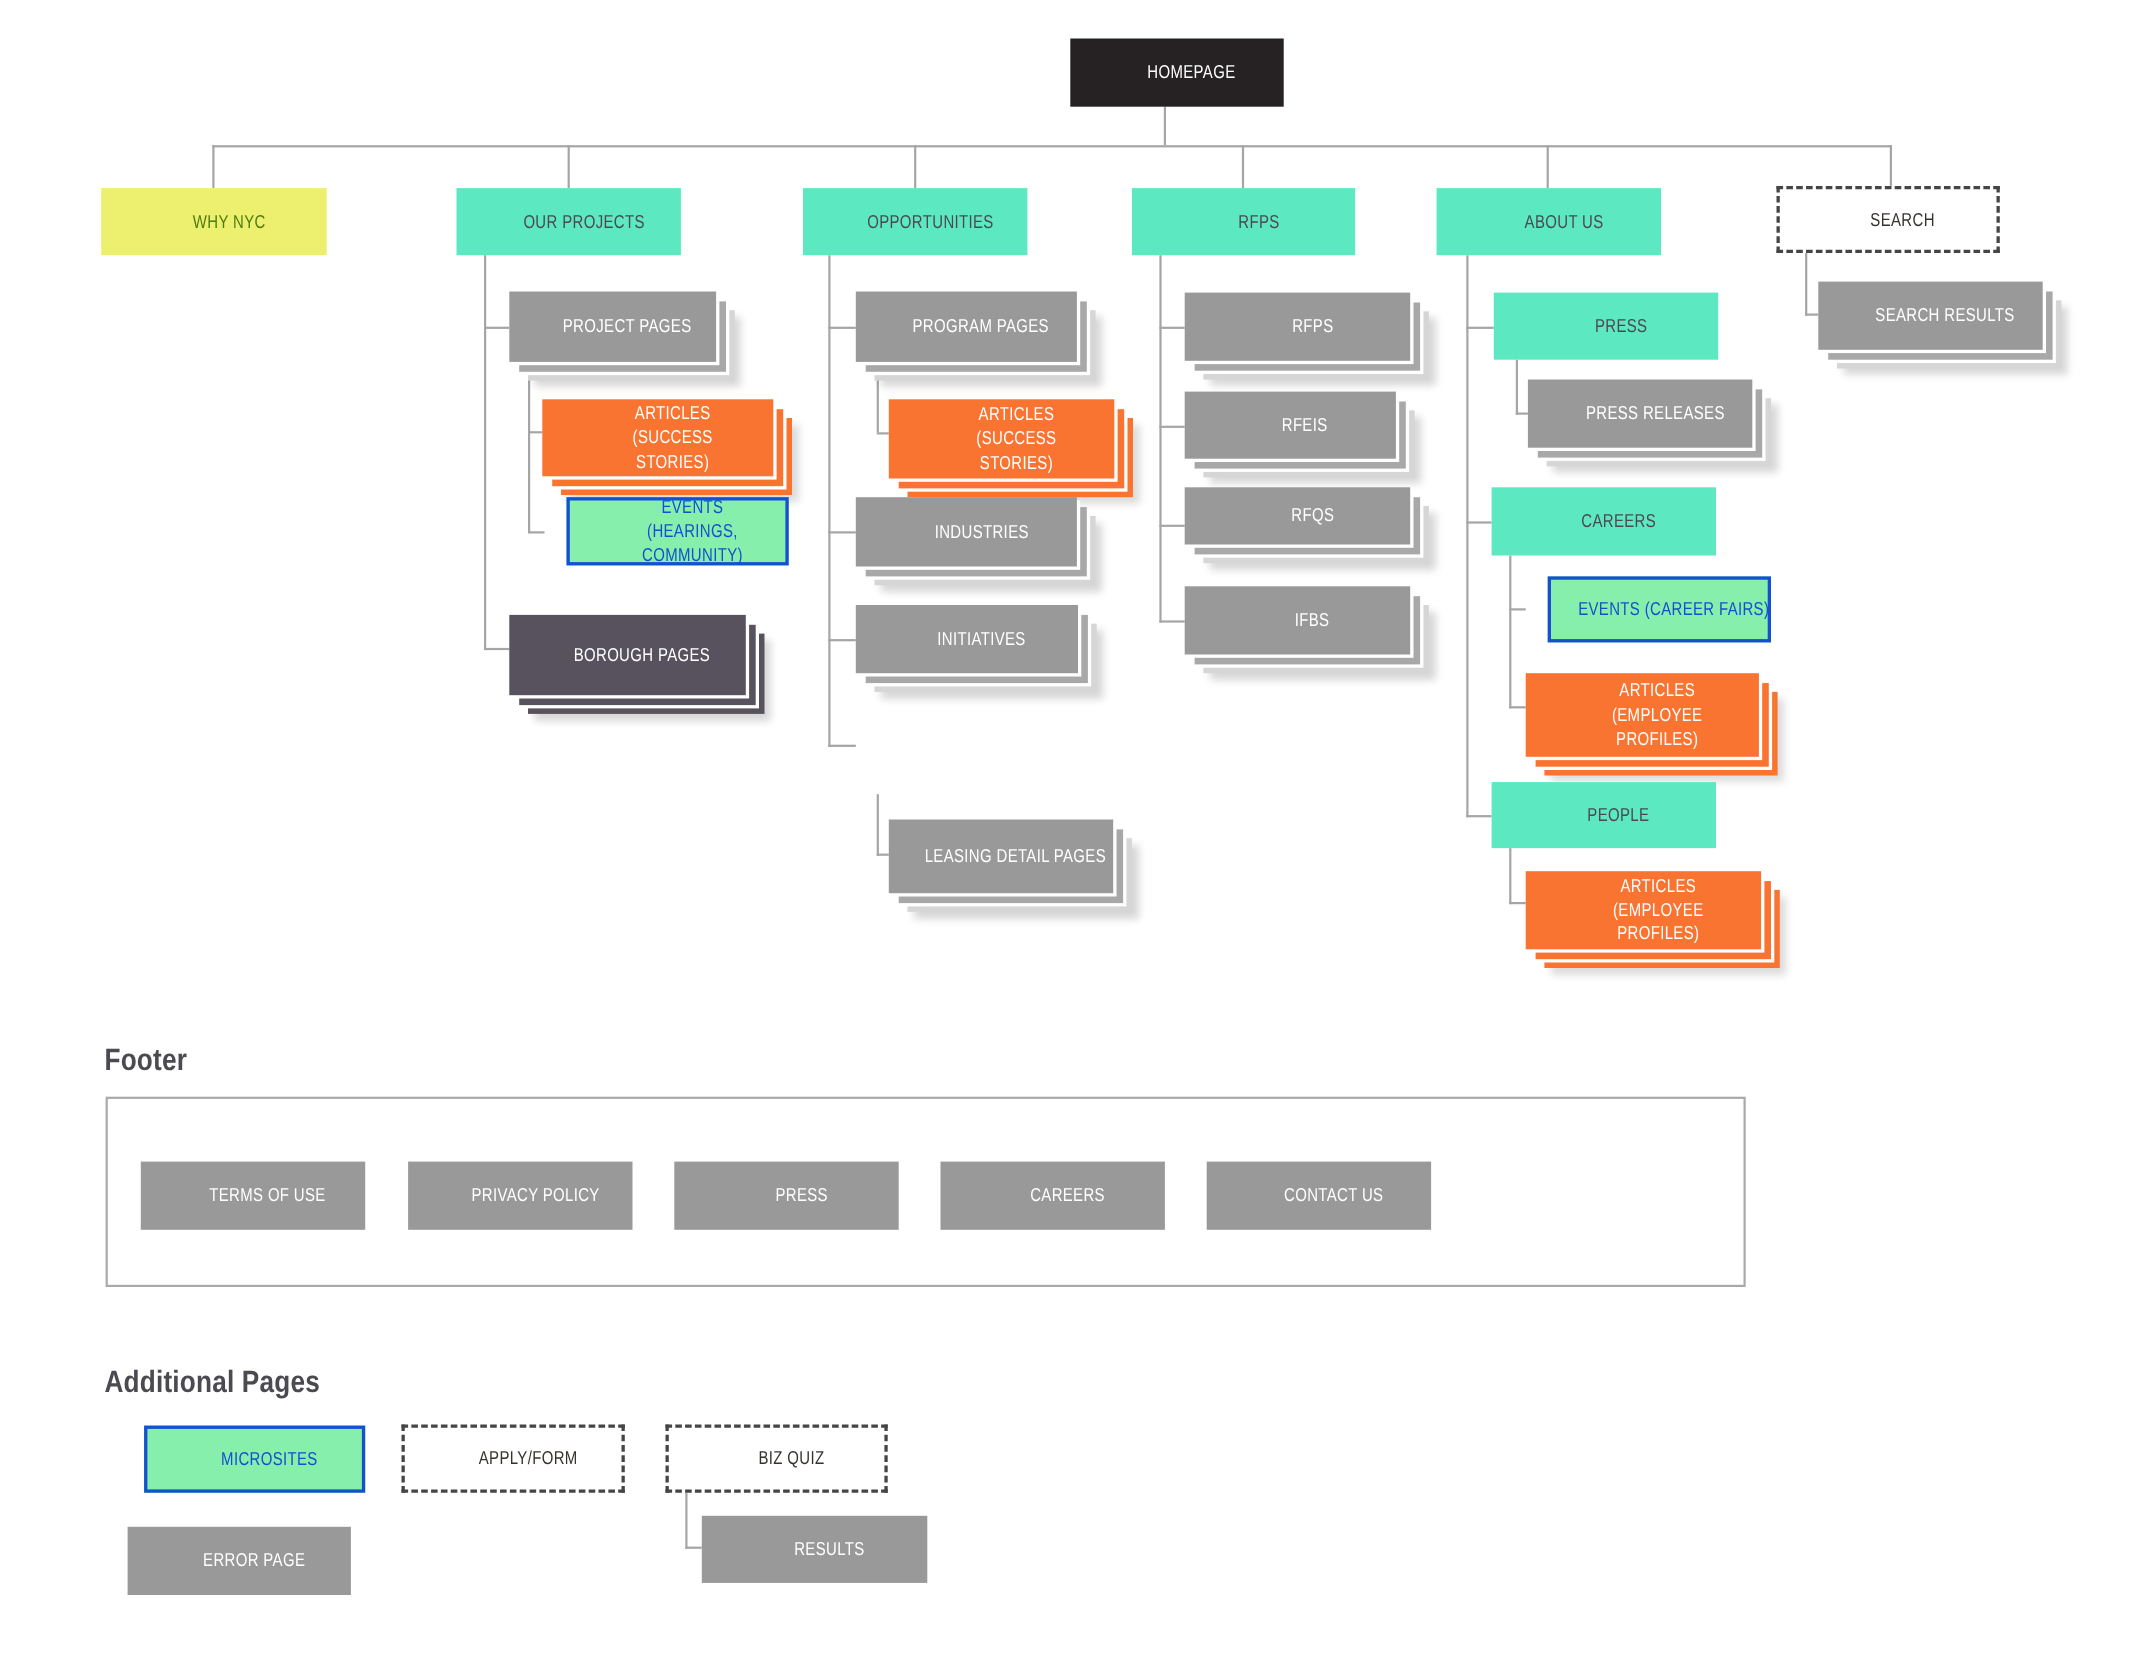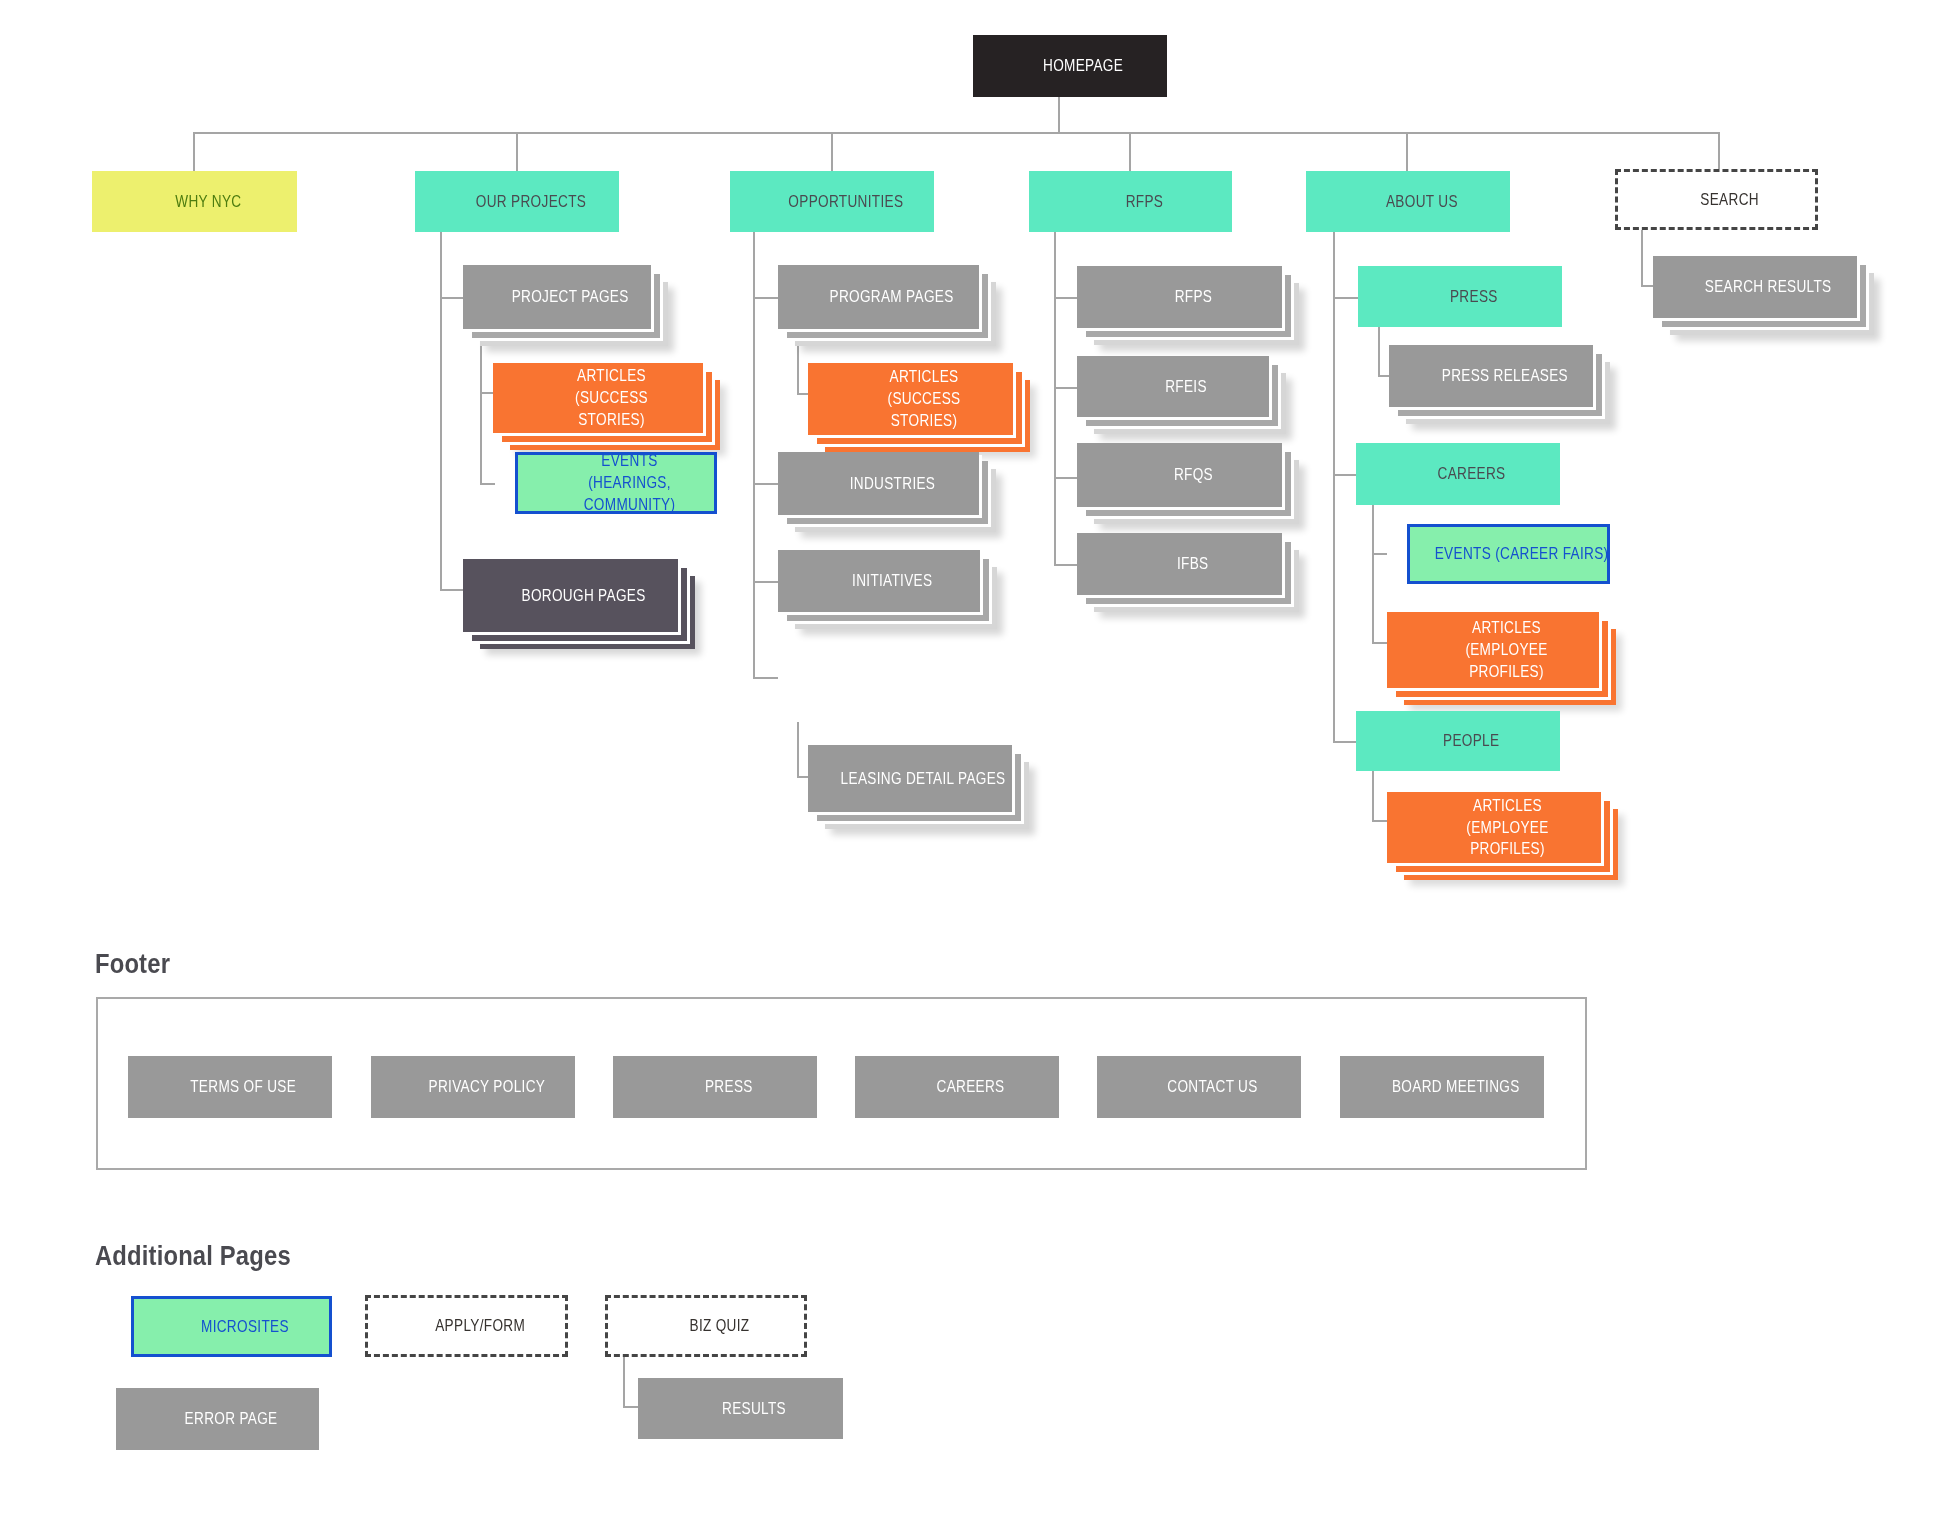--- a/index.html
+++ b/index.html
@@ -191,21 +191,21 @@
   <div class="node gray nowrap" style="left:808px;top:745px;width:204px;height:67px">
       <span class="lbl">LEASING DETAIL PAGES</span>
     </div>
 
   <div class="node gray nowrap" style="left:1077px;top:266px;width:205px;height:62px">
       <span class="lbl">RFPS</span>
     </div>
   <div class="node gray nowrap" style="left:1077px;top:356px;width:192px;height:61px">
       <span class="lbl">RFEIS</span>
     </div>
-  <div class="node gray nowrap" style="left:1077px;top:443px;width:205px;height:64px">
+  <div class="node gray nowrap" style="left:1077px;top:443px;width:205px;height:52px">
       <span class="lbl">RFQS</span>
     </div>
   <div class="node gray nowrap" style="left:1077px;top:533px;width:205px;height:62px">
       <span class="lbl">IFBS</span>
     </div>
 
   <div class="node teal nowrap" style="left:1358px;top:266px;width:204px;height:61px">
       <span class="lbl">PRESS</span>
     </div>
   <div class="node gray nowrap" style="left:1389px;top:345px;width:204px;height:62px">
@@ -241,23 +241,20 @@
     </div>
   <div class="node grayflat nowrap" style="left:613px;top:1056px;width:204px;height:62px">
       <span class="lbl">PRESS</span>
     </div>
   <div class="node grayflat nowrap" style="left:855px;top:1056px;width:204px;height:62px">
       <span class="lbl">CAREERS</span>
     </div>
   <div class="node grayflat nowrap" style="left:1097px;top:1056px;width:204px;height:62px">
       <span class="lbl">CONTACT US</span>
     </div>
-  <div class="node grayflat nowrap" style="left:1340px;top:1056px;width:204px;height:62px">
-      <span class="lbl">BOARD MEETINGS</span>
-    </div>
 
   <div class="section-title" style="left:95px;top:1240px">Additional Pages</div>
   <div class="node blue nowrap" style="left:111px;top:1296px;width:201px;height:61px">
       <span class="lbl">MICROSITES</span>
     </div>
   <div class="node dashedbx nowrap" style="left:365px;top:1295px;width:203px;height:62px">
       <span class="lbl">APPLY/FORM</span>
     </div>
   <div class="node dashedbx nowrap" style="left:605px;top:1295px;width:202px;height:62px">
       <span class="lbl">BIZ QUIZ</span>

